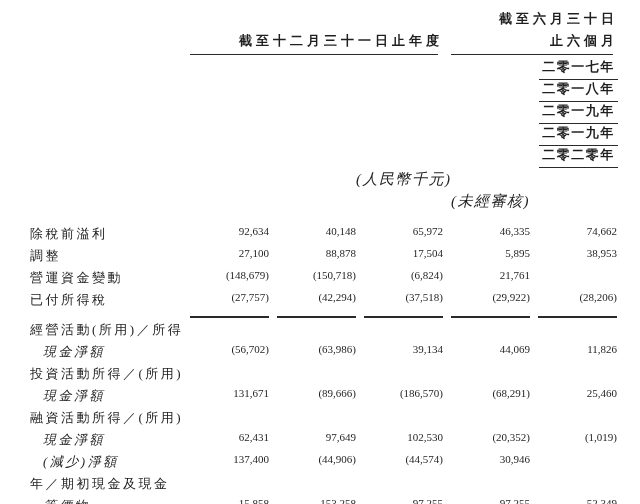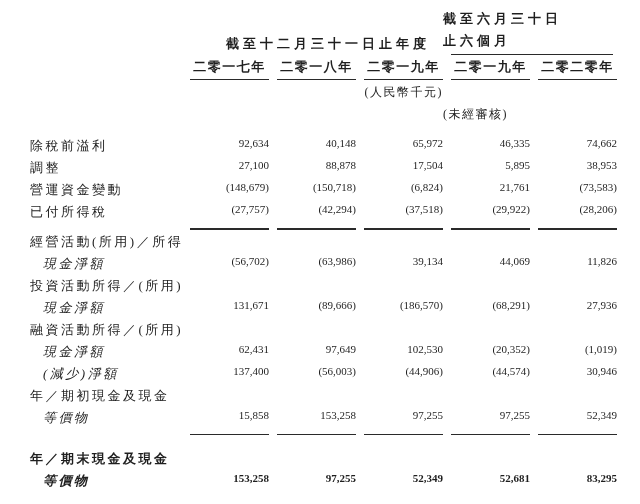--- a/index.html
+++ b/index.html
@@ -15,34 +15,34 @@
   .c0{width:156px;padding-left:4px;box-sizing:border-box;
       font-size:13px;letter-spacing:2.5px;white-space:nowrap;}
   .c0.indent{padding-left:17px;font-style:italic;}
   .cv{width:87px;text-align:right;font-size:11px;letter-spacing:0;
       font-variant-numeric:tabular-nums;white-space:nowrap;}
   .bold{font-weight:bold;}
 
   
   .hdr{display:flex;align-items:flex-end;}
   .hsp{width:156px;}
-  .g1{width:261px;display:flex;flex-direction:row;justify-content:flex-end;}
+  .g1{width:261px;display:flex;flex-direction:column;justify-content:flex-end;}
   .g2{width:175px;display:flex;flex-direction:column;justify-content:flex-end;}
-  .gtitle{text-align:left;font-weight:bold;font-size:13px;
+  .gtitle{text-align:right;font-weight:bold;font-size:13px;
           letter-spacing:4px;white-space:nowrap;height:22px;line-height:22px;}
   .gline{height:0;border-bottom:1.4px solid #2a2a2a;margin:2px 5px 0 8px;}
-  .yr-row{display:flex;align-items:flex-end;margin-top:3px;}
+  .yr-row{display:flex;align-items:flex-end;margin-top:3px;flex-direction:column;}
   .yr{margin-left:8px;text-align:center;font-weight:bold;font-size:13px;
       letter-spacing:1.5px;white-space:nowrap;
       border-bottom:1.4px solid #2a2a2a;padding-bottom:3px;}
   .yrcell{width:87px;}
-  .note{font-size:12px;letter-spacing:1.5px;white-space:nowrap;}
+  .note{font-style:italic;font-size:15px;letter-spacing:1.5px;white-space:nowrap;}
   .unit-row{display:flex;height:21px;align-items:flex-end;}
   .unaud-row{display:flex;height:22px;align-items:flex-end;}
-  .ctr{text-align:left;}
+  .ctr{text-align:right;}
 
   
   .rules{display:flex;}
   .rl{width:87px;}
   .rl .ln{margin:3px 0 3px 8px;height:1.5px;background:#2a2a2a;}
   .rsp{width:156px;}
 
   .gap14{height:14px;}
   .gap12{height:12px;}
 </style>
@@ -120,21 +120,20 @@
     <div class="cv">5,895</div>
     <div class="cv">38,953</div>
   </div>
 
   <div class="r">
     <div class="c0">營運資金變動</div>
     <div class="cv">(148,679)</div>
     <div class="cv">(150,718)</div>
     <div class="cv">(6,824)</div>
     <div class="cv">21,761</div>
-    <div class="cv">(73,583)</div>
   </div>
 
   <div class="r">
     <div class="c0">已付所得稅</div>
     <div class="cv">(27,757)</div>
     <div class="cv">(42,294)</div>
     <div class="cv">(37,518)</div>
     <div class="cv">(29,922)</div>
     <div class="cv">(28,206)</div>
   </div>
@@ -171,39 +170,38 @@
 
   <div class="r">
     <div class="c0">投資活動所得／(所用)</div>
   </div>
   <div class="r">
     <div class="c0 indent">現金淨額</div>
     <div class="cv">131,671</div>
     <div class="cv">(89,666)</div>
     <div class="cv">(186,570)</div>
     <div class="cv">(68,291)</div>
-    <div class="cv">27,936</div>
+    <div class="cv">25,460</div>
   </div>
 
   <div class="r">
     <div class="c0">融資活動所得／(所用)</div>
   </div>
   <div class="r">
     <div class="c0 indent">現金淨額</div>
     <div class="cv">62,431</div>
     <div class="cv">97,649</div>
     <div class="cv">102,530</div>
     <div class="cv">(20,352)</div>
     <div class="cv">(1,019)</div>
   </div>
 
   <div class="r">
     <div class="c0 indent">(減少)淨額</div>
     <div class="cv">137,400</div>
-    <div class="cv">(56,003)</div>
     <div class="cv">(44,906)</div>
     <div class="cv">(44,574)</div>
     <div class="cv">30,946</div>
   </div>
 
   <div class="r">
     <div class="c0">年／期初現金及現金</div>
   </div>
   <div class="r">
     <div class="c0 indent">等價物</div>

